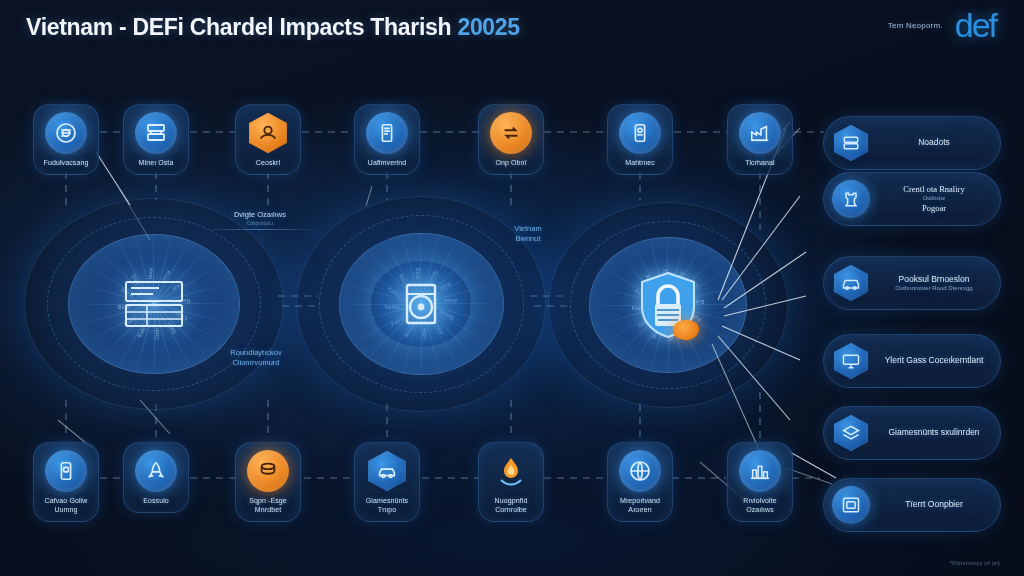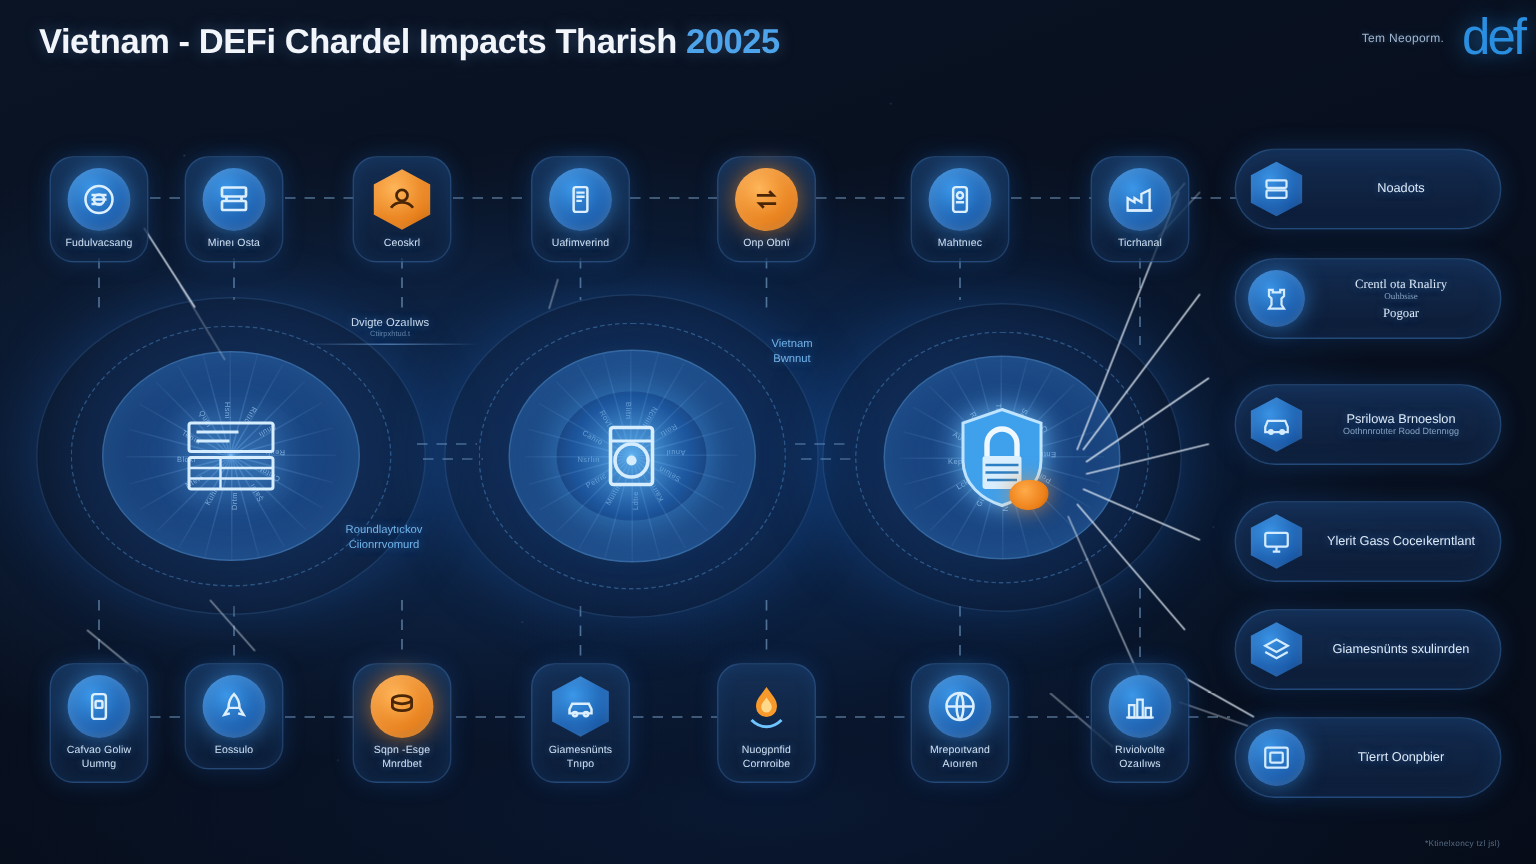--- a/index.html
+++ b/index.html
@@ -41,21 +41,21 @@
   }
   #title {
     position: absolute; left: 26px; top: 14px;
     font-size: 23px; font-weight: bold; color: #f2f6fb;
     letter-spacing: -0.3px;
     text-shadow: 0 0 10px rgba(120,170,230,0.35);
     white-space: nowrap;
   }
   #title .yr { color: #4ea4ea; }
   #logo-wrap {
-    position: absolute; right: 8px; top: 10px;
+    position: absolute; right: 28px; top: 10px;
     display: flex; align-items: center; gap: 12px;
   }
   #logo-sub {
     font-size: 8px; color: #9fb6cf; letter-spacing: 0.2px;
     text-shadow: 0 0 4px rgba(100,150,210,0.4);
     white-space: nowrap;
   }
   #logo-mark {
     font-size: 34px; font-weight: normal; color: #2a8fe0;
     line-height: 0.9; letter-spacing: -2px;
@@ -622,21 +622,21 @@
       <svg width="24" height="22" viewBox="0 0 24 24" fill="none" stroke="currentColor" stroke-width="1.6">
         <path d="M2 20h20"></path>
           <rect x="4" y="11" width="4" height="9"></rect>
           <rect x="10" y="7" width="4" height="13"></rect>
           <rect x="16" y="13" width="4" height="7"></rect>
       </svg>
     </div>
     <div class="lbl">Rıviolvolte Ozaılıws</div>
   </div>
 
-  <div class="panel" style="top:99px;justify-content:flex-end;">
+  <div class="panel" style="top:116px;justify-content:flex-end;">
     <div class="pico hex">
       <svg width="20" height="20" viewBox="0 0 24 24" fill="none" stroke="currentColor" stroke-width="1.8">
         <rect x="4" y="5" width="16" height="6" rx="1"></rect>
           <rect x="4" y="13" width="16" height="6" rx="1"></rect>
       </svg>
     </div>
     <div class="ptext">Noadots</div>
   </div>
 
   <div class="panel" style="top:172px;font-family:Liberation Serif, serif;">
@@ -654,21 +654,21 @@
 
   <div class="panel" style="top:256px;">
     <div class="pico hex">
       <svg width="20" height="20" viewBox="0 0 24 24" fill="none" stroke="currentColor" stroke-width="1.8">
         <path d="M3 14l2-5h14l2 5v4H3z"></path>
           <circle cx="7.5" cy="18" r="1.5"></circle>
           <circle cx="16.5" cy="18" r="1.5"></circle>
       </svg>
     </div>
     <div class="ptext">
-      <span>Psrilowa Brnoeslon</span>
+      <span>Pooksul Brnoeslon</span>
       <span class="psub">Oothnnrotıter Rood Dtennıgg</span>
     </div>
   </div>
 
   <div class="panel" style="top:334px;">
     <div class="pico hex">
       <svg width="20" height="20" viewBox="0 0 24 24" fill="none" stroke="currentColor" stroke-width="1.8">
         <rect x="3" y="5" width="18" height="11" rx="1.5"></rect>
           <path d="M9 20h6M12 16v4"></path>
       </svg>

